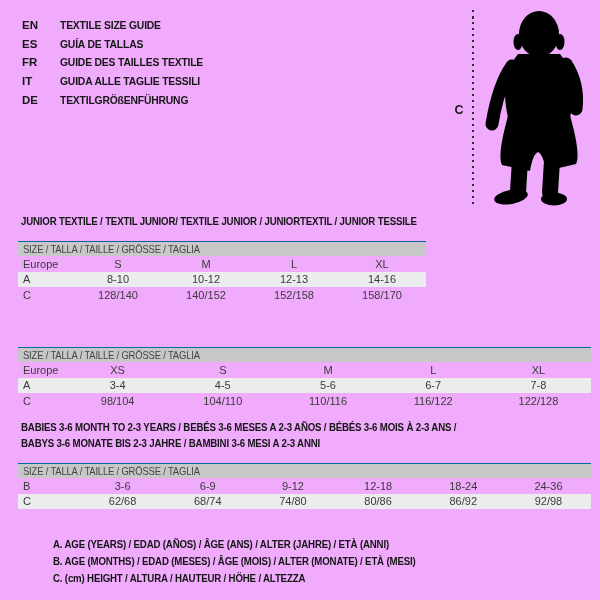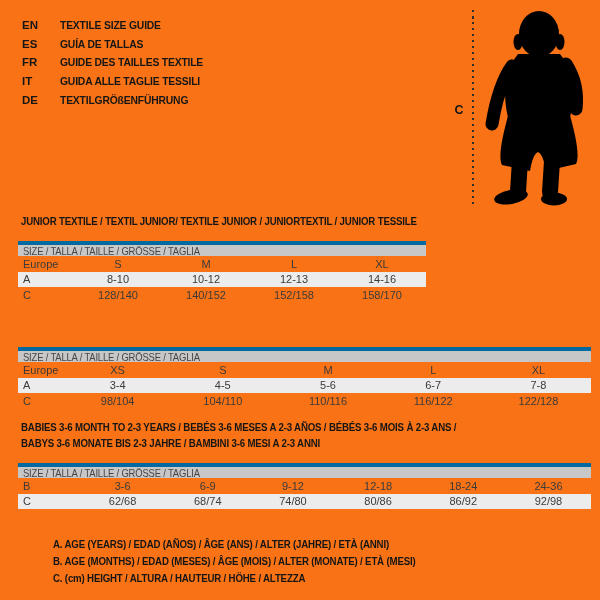--- a/index.html
+++ b/index.html
@@ -1,17 +1,17 @@
 <!DOCTYPE html>
 <html><head>
 <meta charset="utf-8">
 <style>
   html,body { margin:0; padding:0; background:#fff; }
   .page {
-    position:relative; width:600px; height:600px; background:#f97316;
+    position:relative; width:600px; height:600px; background:#f0abfc;
     font-family:"Liberation Sans", sans-serif; color:#1c1c1c; overflow:hidden;
   }
   
   .cond { display:inline-block; transform:scaleX(0.88); transform-origin:0 50%; white-space:nowrap; letter-spacing:-0.2px; }
   .cond-sm { display:inline-block; transform:scaleX(0.9); transform-origin:0 50%; white-space:nowrap; letter-spacing:-0.2px; }
 
   
   .langs { position:absolute; left:22px; top:16px; }
   .lang-row { display:flex; height:18.6px; align-items:center; font-weight:bold; font-size:11.5px; color:#161616; }
   .lang-code { width:38px; }
@@ -25,21 +25,21 @@
 
   
   .sec-title { position:absolute; left:21px; font-weight:bold; font-size:11px; color:#151515; white-space:nowrap; line-height:13px; }
   .sub { font-size:7.5px; vertical-align:-2px; }
 
   
   .table { position:absolute; left:18px; }
   .table.junior   { top:241px; width:408px; }
   .table.children { top:347px; width:573px; }
   .table.babies   { top:463px; width:573px; }
-  .bar { height:15px; background:#c7c7c7; border-top:4px solid #0369a1; box-sizing:border-box; display:flex; align-items:center; }
+  .bar { height:15px; background:#c7c7c7; border-top:1px solid #0369a1; box-sizing:border-box; display:flex; align-items:center; }
   .bar-text { font-size:10.5px; color:#454545; padding-left:5px; }
   .trow { display:flex; align-items:center; height:15.5px; font-size:11px; color:#3a3a3a; }
   .trow.alt { background:#ececec; }
   .lbl { padding-left:5px; box-sizing:border-box; }
   .junior .lbl { width:56px; }
   .children .lbl { width:47px; }
   .babies .lbl { width:62px; }
   .cell { flex:1; text-align:center; }
 
   

